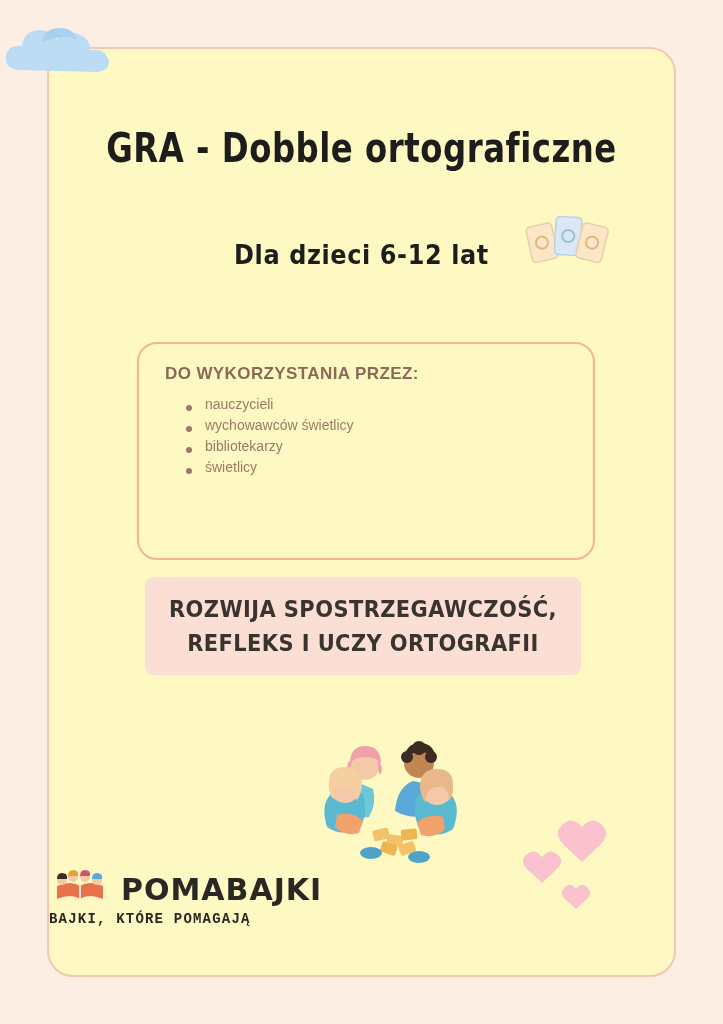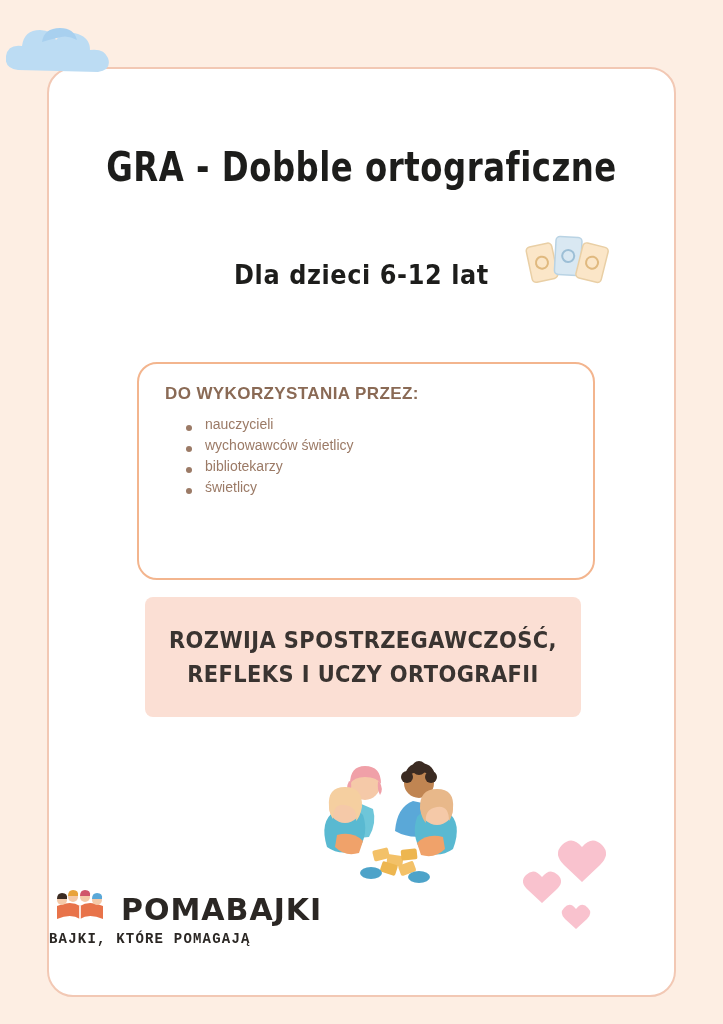--- a/index.html
+++ b/index.html
@@ -13,25 +13,24 @@
     overflow: hidden;
   }
 
   
   .page-card {
     position: absolute;
     left: 47px;
     top: 47px;
     width: 629px;
     height: 930px;
-    background: #ffffff;
+    background: #fef9c3;
     border: 2px solid #f2c8b4;
     border-radius: 26px;
     overflow: visible;
-    margin-top: 20px;
   }
 
   
   .cloud {
     position: absolute;
     left: 6px;
     top: 12px;
     width: 160px;
     height: 78px;
     z-index: 5;
@@ -128,21 +127,21 @@
     border-radius: 50%;
     background: #9b7a66;
   }
 
   
   .banner {
     position: absolute;
     left: 96px;
     top: 528px;
     width: 436px;
-    height: 120px;
+    height: 98px;
     background: #fbdfd4;
     border-radius: 8px;
     display: flex;
     flex-direction: column;
     align-items: center;
     justify-content: center;
     gap: 10px;
   }
 
   .banner-line {

